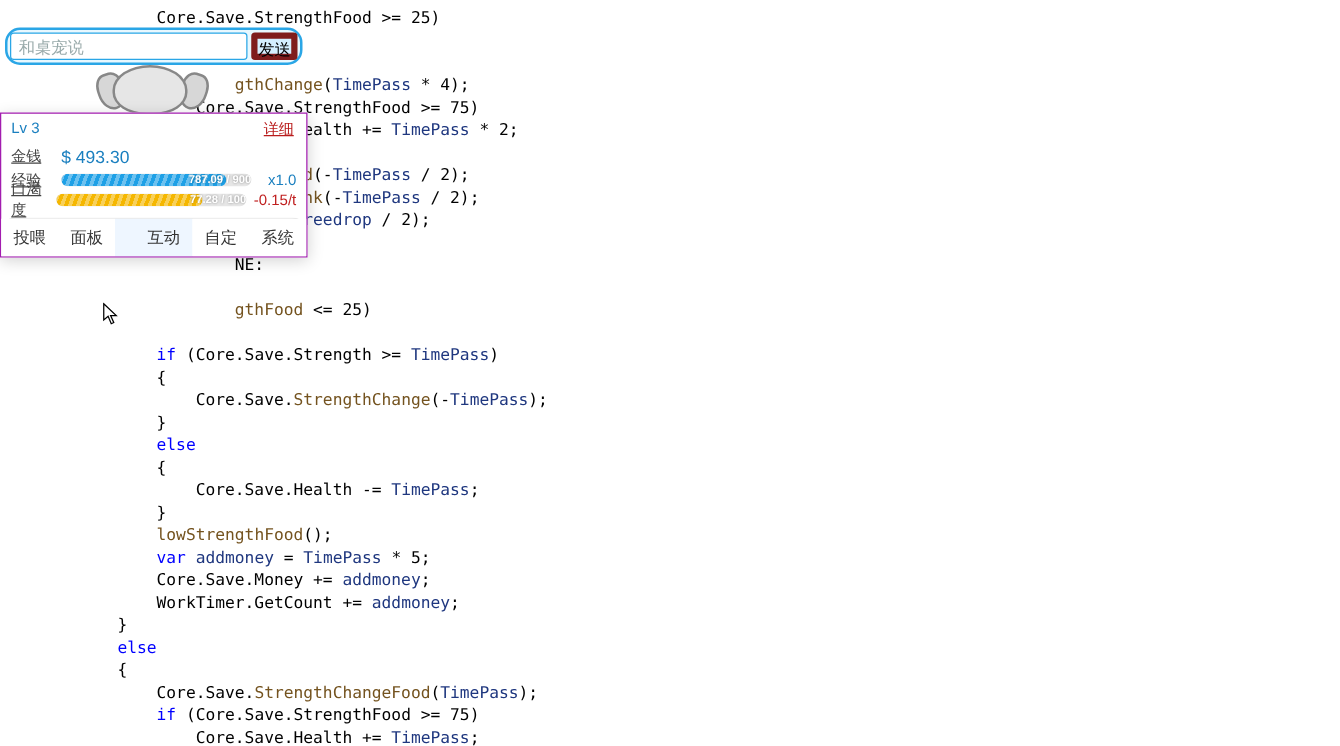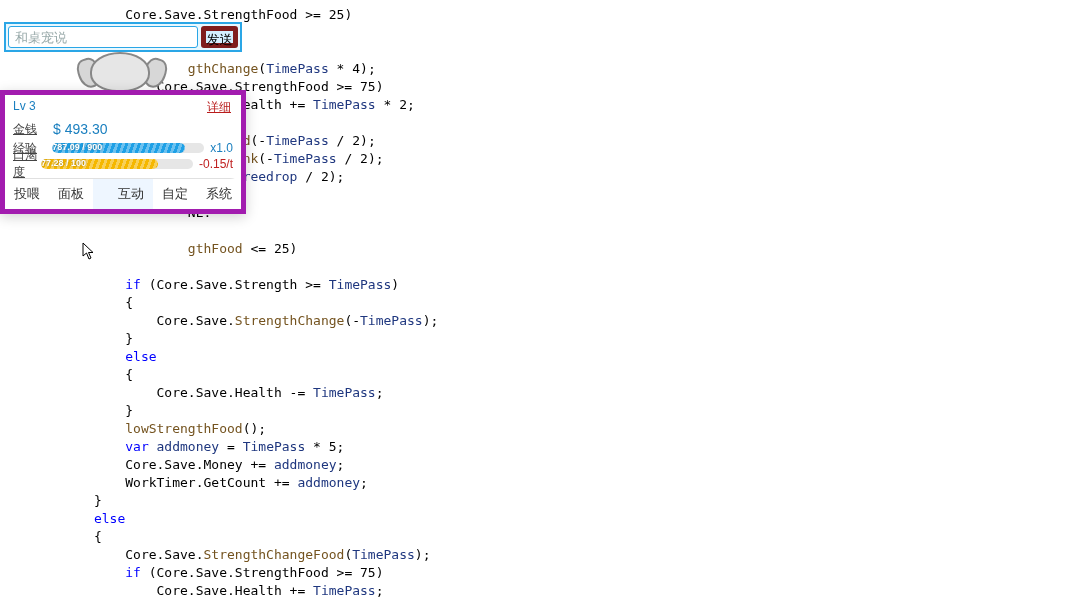--- a/index.html
+++ b/index.html
@@ -33,21 +33,21 @@
 
   
   .chat-bar {
     position: absolute;
     left: 4px;
     top: 22px;
     width: 238px;
     height: 30px;
     background: #e8f8ff;
     border: 2px solid #2aa6e6;
-    border-radius: 0;
+    border-radius: 12px;
     display: flex;
     align-items: stretch;
     padding: 2px;
   }
   .chat-input {
     flex: 1;
     border: 1px solid #2aa6e6;
     border-radius: 3px;
     background: #fff;
     padding: 2px 6px;
@@ -93,21 +93,21 @@
   .avatar-hair-l { left: -2px; transform: rotate(-18deg); }
   .avatar-hair-r { right: 4px; transform: rotate(18deg); }
 
   
   .panel {
     position: absolute;
     left: 0;
     top: 90px;
     width: 246px;
     background: #ffffff;
-    border: 5px solid #a21caf;
+    border: 1px solid #a21caf;
     box-shadow: 0 3px 12px rgba(0,0,0,.18);
     font-family: "Microsoft YaHei", sans-serif;
     font-size: 12px;
   }
   .panel-head {
     display: flex;
     justify-content: space-between;
     padding: 4px 10px 2px 8px;
     color: #1a7fbf;
   }
@@ -134,21 +134,21 @@
   }
   .bar .fill {
     position: absolute; left:0; top:0; bottom:0;
     border-radius: 5px;
     background-image: repeating-linear-gradient(110deg,
       rgba(255,255,255,.35) 0 3px, rgba(0,0,0,0) 3px 6px);
   }
   .bar .txt {
     position: absolute;
     left: 0; right: 0; top: -1px;
-    text-align: left;
+    text-align: right;
     font-size: 9px;
     color: #fff;
     font-weight: 600;
     text-shadow: 0 0 2px rgba(0,0,0,.4);
   }
   .bar.blue   .fill { background-color: #1ea0e6; }
   .bar.blue2  .fill { background-color: #1e88e6; }
   .bar.green  .fill { background-color: #9acd32; }
   .bar.orange .fill { background-color: #f5b700; }
 

